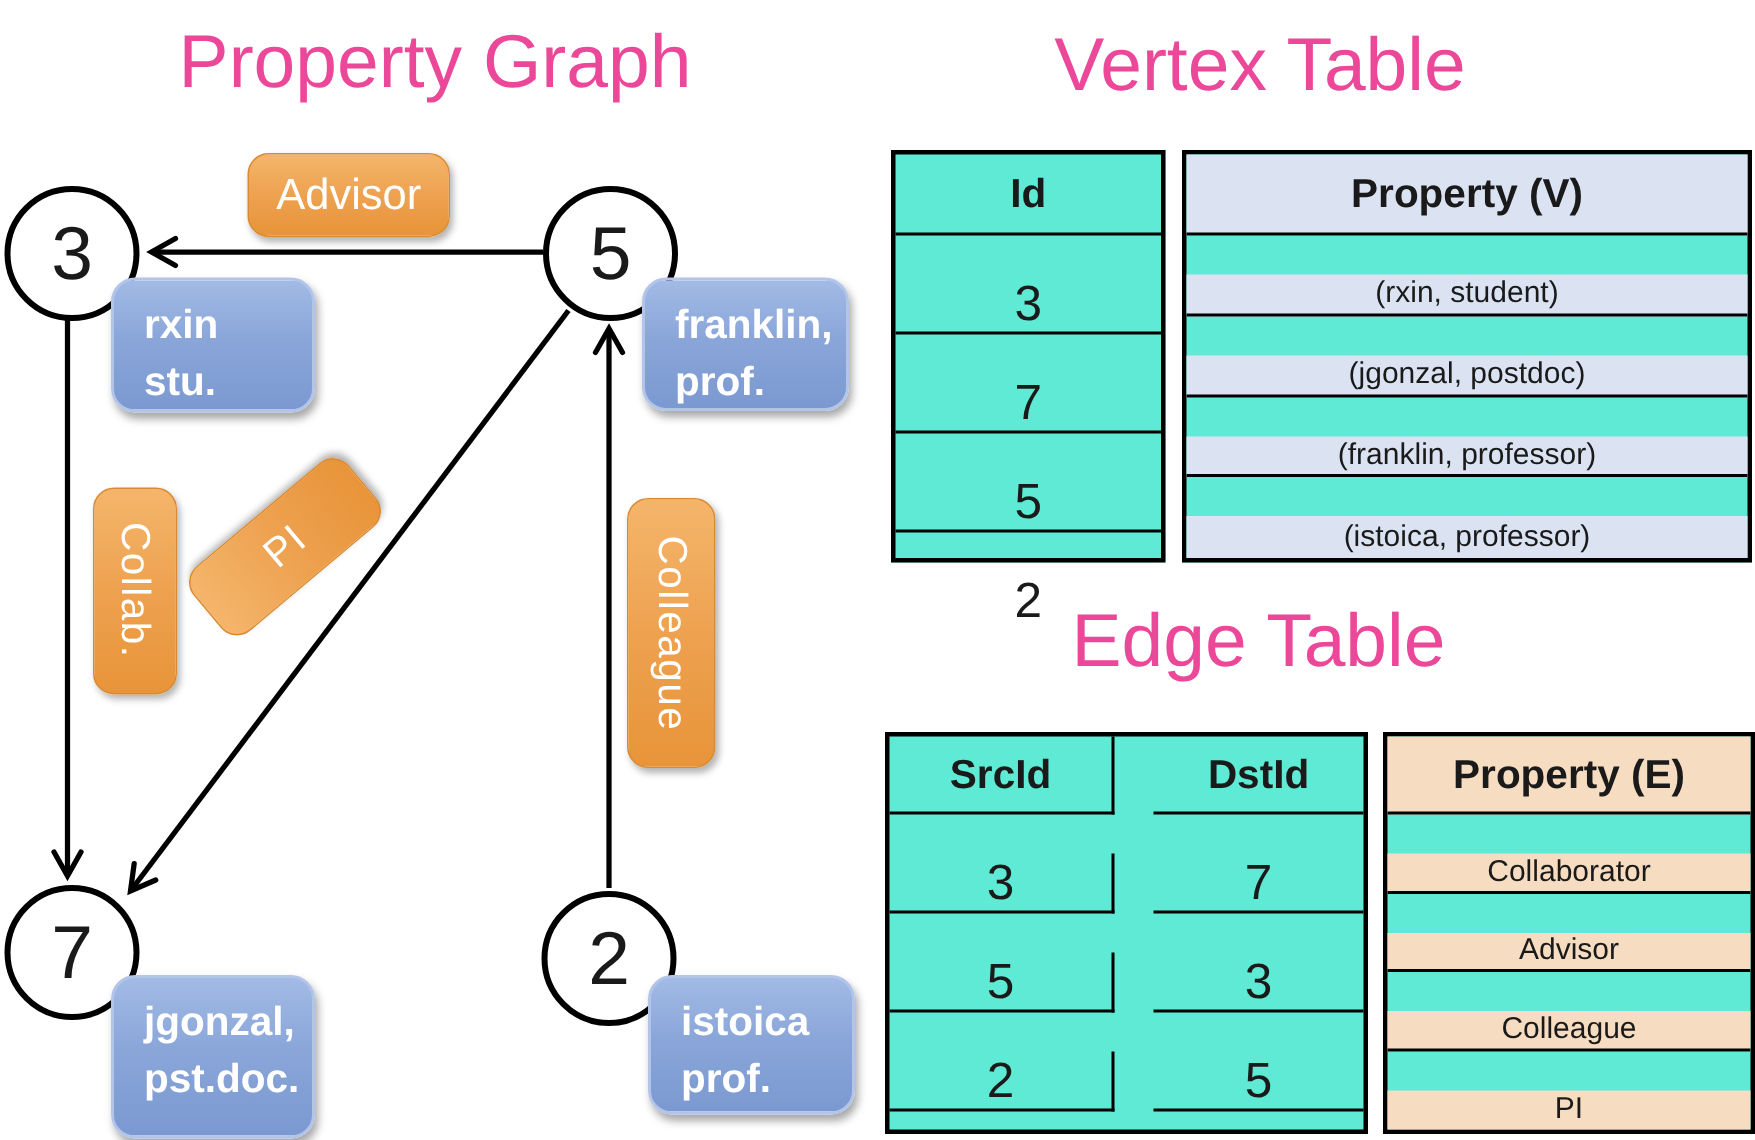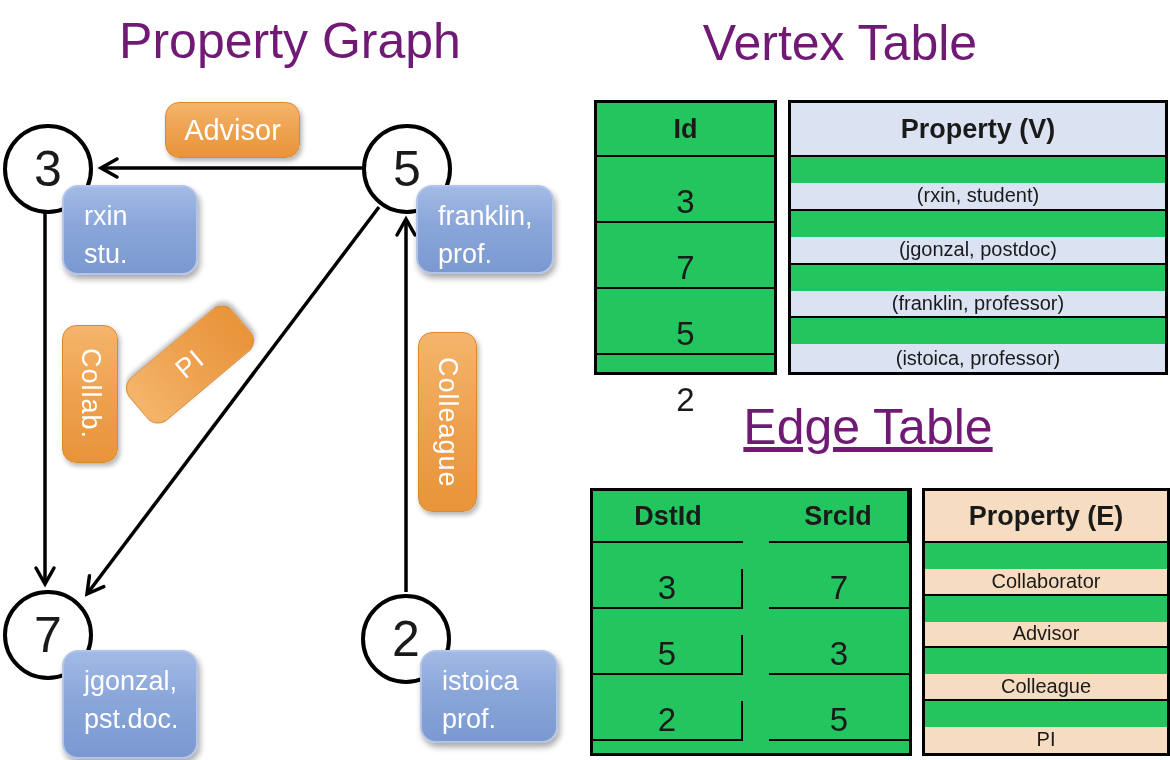--- a/index.html
+++ b/index.html
@@ -2,52 +2,52 @@
 <html><head>
 <meta charset="utf-8">
 <style>
   html,body{margin:0;padding:0;background:#fff;}
   #canvas{
     position:relative;width:1170px;height:760px;background:#ffffff;overflow:hidden;
     font-family:"Liberation Sans",sans-serif;color:#1a1a1a;
   }
   .big-title{
     position:absolute;font-size:50px;font-weight:300;text-align:center;
-    color:#701a75;letter-spacing:0px;white-space:nowrap;
+    color:#ec4899;letter-spacing:0px;white-space:nowrap;
   }
   
   .node{
     position:absolute;width:90px;height:90px;box-sizing:border-box;
     border:4px solid #000;border-radius:50%;background:#fff;
     display:flex;align-items:center;justify-content:center;
     font-size:50px;font-weight:300;z-index:2;
   }
   
   .pbox{
     position:absolute;box-sizing:border-box;border-radius:16px;
     background:linear-gradient(180deg,#a2bae5 0%,#8aa6d9 45%,#7b99d1 100%);
     border:2px solid #b3c4e9;
     box-shadow:2px 4px 6px rgba(0,0,0,.35);
-    color:#fff;font-size:27px;font-weight:400;line-height:1.42;
-    padding:10px 0 0 20px;z-index:3;
+    color:#fff;font-size:27px;font-weight:700;line-height:1.42;
+    padding:10px 0 0 20px;z-index:3;margin-left:12px;
   }
   
   .obox{
     position:absolute;box-sizing:border-box;border-radius:14px;
     background:linear-gradient(180deg,#f4b56b 0%,#eda04d 55%,#e8943a 100%);
     border:1px solid #d98a30;
     box-shadow:2px 3px 5px rgba(0,0,0,.3);
     color:#fff;display:flex;align-items:center;justify-content:center;
     font-size:29px;font-weight:300;z-index:3;
   }
   .obox.vert{writing-mode:vertical-rl;text-orientation:mixed;font-size:27px;letter-spacing:1px;}
   
   .tbl{
     position:absolute;box-sizing:border-box;border:3px solid #000;
-    display:grid;z-index:2;background:#22c55e;gap:26px;
+    display:grid;z-index:2;background:#5eead4;gap:26px;
   }
   .cell{
     display:flex;align-items:center;justify-content:center;
     box-sizing:border-box;font-size:20px;font-weight:300;white-space:nowrap;
   }
   .cell.hdr{font-weight:bold;font-size:27px;}
   .cell.num{font-size:33px;}
   .cell.bb{border-bottom:2.5px solid #000;}
   .cell.br{border-right:2.5px solid #000;}
   .blue .cell{background:#dbe3f3;}
@@ -119,25 +119,25 @@
   </div>
 
   <div class="tbl blue" style="left:788px;top:100px;width:380px;height:275px;grid-template-rows:54px 1fr 1fr 1fr 1fr;">
     <div class="cell hdr bb">Property (V)</div>
     <div class="cell bb">(rxin, student)</div>
     <div class="cell bb">(jgonzal, postdoc)</div>
     <div class="cell bb">(franklin, professor)</div>
     <div class="cell">(istoica, professor)</div>
   </div>
 
-  <div class="big-title" style="left:592px;top:398px;width:552px;text-decoration:underline;">Edge Table</div>
+  <div class="big-title" style="left:563px;top:398px;width:552px;">Edge Table</div>
 
   <div class="tbl" style="left:590px;top:488px;width:322px;height:268px;grid-template-columns:150px 1fr;grid-template-rows:52px 1fr 1fr 1fr 1fr;">
+    <div class="cell hdr bb br">SrcId</div>
     <div class="cell hdr bb">DstId</div>
-    <div class="cell hdr bb br">SrcId</div>
     <div class="cell num bb br">3</div>
     <div class="cell num bb">7</div>
     <div class="cell num bb br">5</div>
     <div class="cell num bb">3</div>
     <div class="cell num bb br">2</div>
     <div class="cell num bb">5</div>
     <div class="cell num br">5</div>
     <div class="cell num">7</div>
   </div>
 

